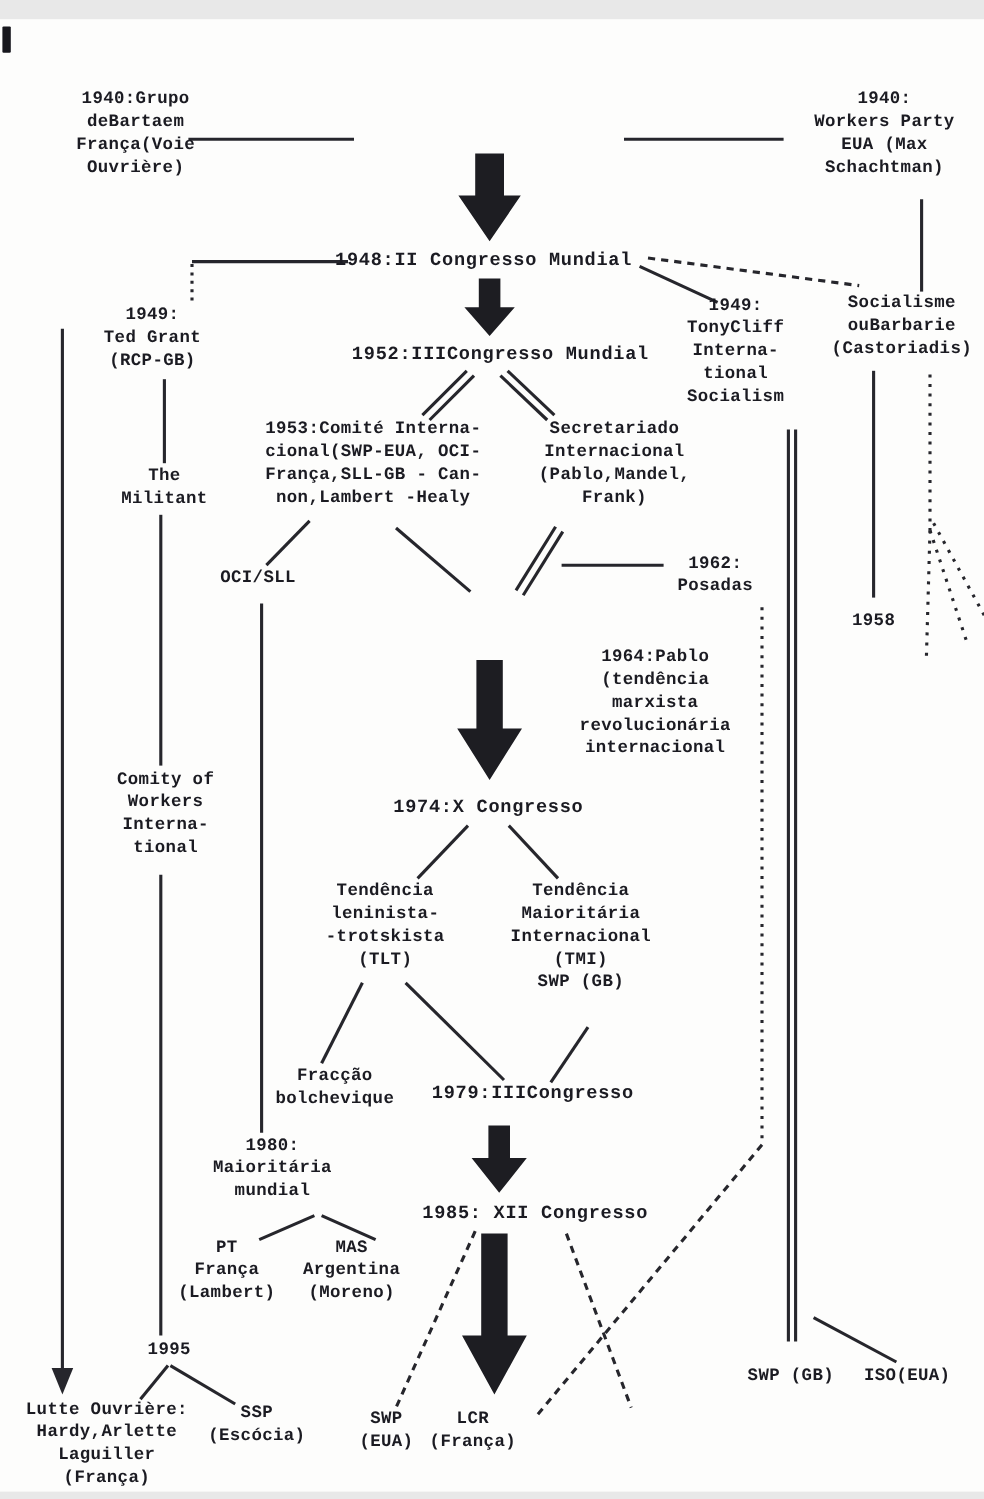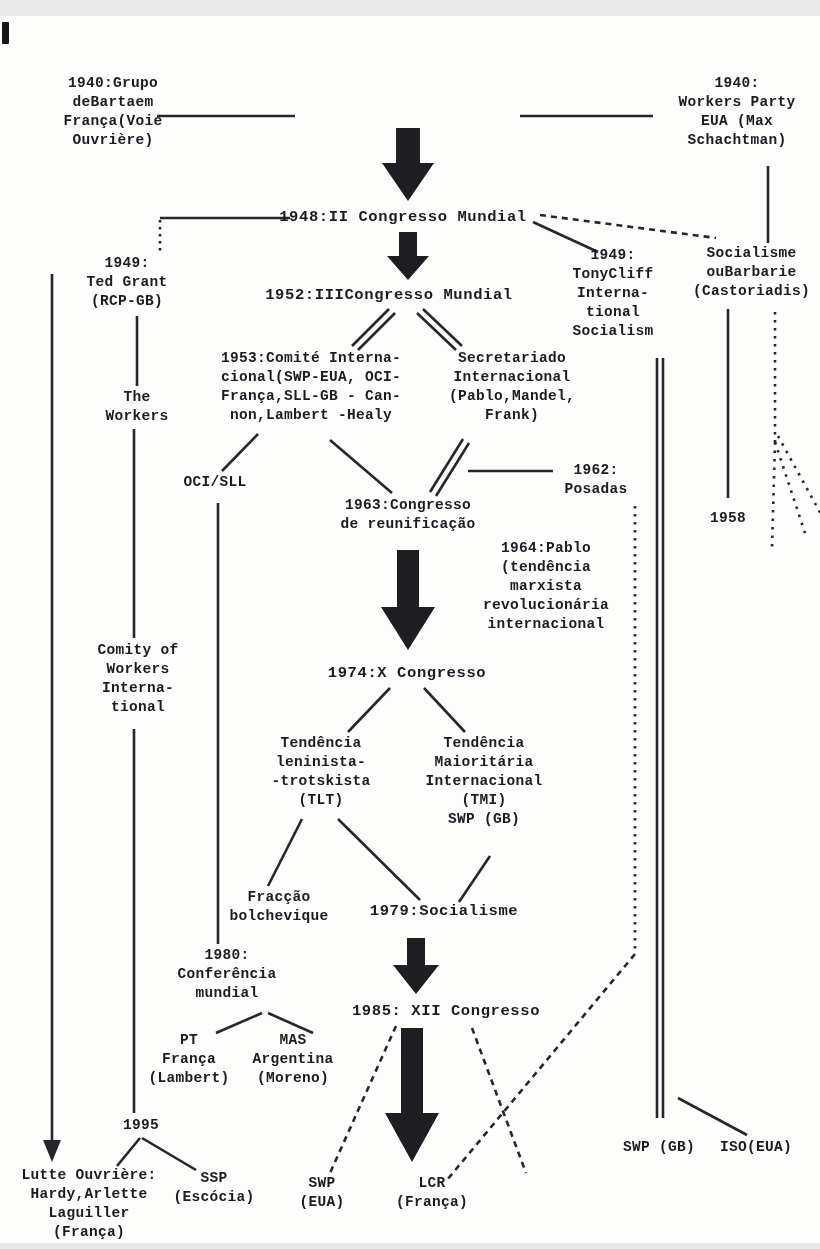--- a/index.html
+++ b/index.html
@@ -125,45 +125,43 @@
 Ouvrière)</div>
   <div class="node left" style="left:657px;top:58px;width:160px;">1940:
 Workers Party
 EUA (Max
 Schachtman)</div>
 
   <div class="node big" style="left:278px;top:192px;width:250px;">1948:II Congresso Mundial</div>
   <div class="node" style="left:68px;top:238px;width:118px;">1949:
 Ted Grant
 (RCP-GB)</div>
-  <div class="node big" style="left:252px;top:270px;width:274px;">1952:IIICongresso Mundial</div>
+  <div class="node big" style="left:280px;top:270px;width:274px;">1952:IIICongresso Mundial</div>
 
   <div class="node" style="left:556px;top:230px;width:114px;">1949:
 TonyCliff
 Interna-
 tional
 Socialism</div>
   <div class="node" style="left:683px;top:228px;width:137px;">Socialisme
 ouBarbarie
 (Castoriadis)</div>
 
   <div class="node" style="left:188px;top:333px;width:246px;">1953:Comité Interna-
 cional(SWP-EUA, OCI-
 França,SLL-GB - Can-
 non,Lambert -Healy</div>
   <div class="node" style="left:438px;top:333px;width:148px;">Secretariado
 Internacional
 (Pablo,Mandel,
 Frank)</div>
   <div class="node" style="left:98px;top:372px;width:78px;">The
-Workers</div>
+Militant</div>
 
   <div class="node" style="left:170px;top:457px;width:90px;">OCI/SLL</div>
-  <div class="node" style="left:328px;top:480px;width:160px;">1963:Congresso
-de reunificação</div>
   <div class="node" style="left:548px;top:445px;width:96px;">1962:
 Posadas</div>
   <div class="node" style="left:698px;top:493px;width:60px;">1958</div>
   <div class="node" style="left:470px;top:523px;width:152px;">1964:Pablo
 (tendência
 marxista
 revolucionária
 internacional</div>
 
   <div class="node" style="left:86px;top:625px;width:104px;">Comity of
@@ -177,41 +175,41 @@
 -trotskista
 (TLT)</div>
   <div class="node" style="left:418px;top:718px;width:132px;">Tendência
 Maioritária
 Internacional
 (TMI)
 SWP (GB)</div>
 
   <div class="node" style="left:208px;top:872px;width:142px;">Fracção
 bolchevique</div>
-  <div class="node big" style="left:353px;top:886px;width:182px;">1979:Socialisme</div>
+  <div class="node big" style="left:353px;top:886px;width:182px;">1979:IIICongresso</div>
 
   <div class="node" style="left:160px;top:930px;width:134px;">1980:
-Conferência
+Maioritária
 mundial</div>
   <div class="node" style="left:240px;top:1015px;width:106px;">MAS
 Argentina
 (Moreno)</div>
   <div class="node" style="left:138px;top:1015px;width:102px;">PT
 França
 (Lambert)</div>
 
   <div class="node big" style="left:350px;top:986px;width:192px;">1985: XII Congresso</div>
   <div class="node" style="left:110px;top:1100px;width:62px;">1995</div>
 
   <div class="node" style="left:10px;top:1150px;width:158px;">Lutte Ouvrière:
 Hardy,Arlette
 Laguiller
 (França)</div>
   <div class="node" style="left:163px;top:1153px;width:102px;">SSP
 (Escócia)</div>
   <div class="node" style="left:288px;top:1158px;width:68px;">SWP
 (EUA)</div>
-  <div class="node" style="left:386px;top:1158px;width:92px;">LCR
+  <div class="node" style="left:348px;top:1158px;width:92px;">LCR
 (França)</div>
   <div class="node" style="left:610px;top:1122px;width:98px;">SWP (GB)</div>
   <div class="node" style="left:706px;top:1122px;width:100px;">ISO(EUA)</div>
 
 </div>
 
 </body></html>

